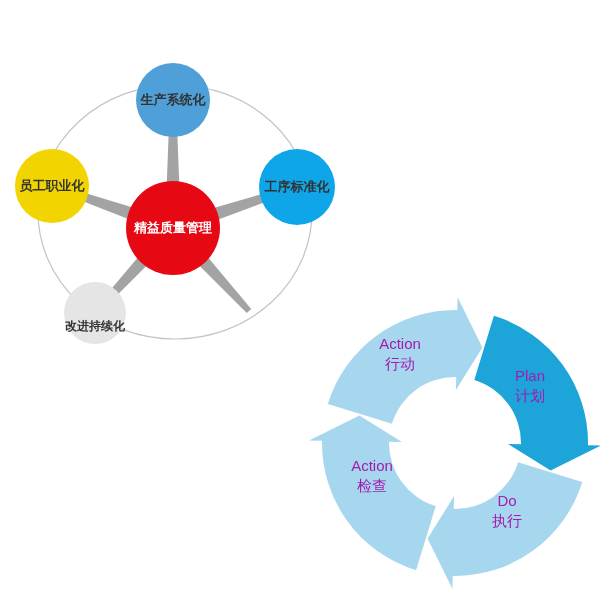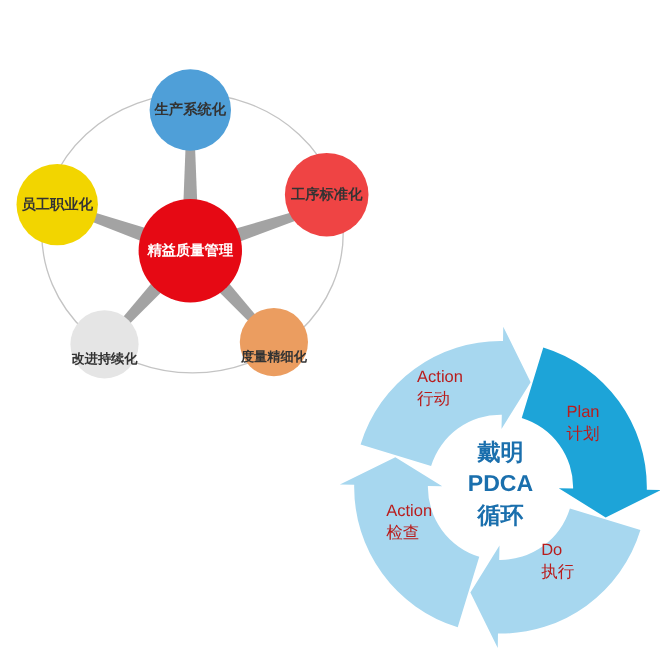--- a/index.html
+++ b/index.html
@@ -16,21 +16,21 @@
     color:#333333; font-weight:bold; font-size:13px; text-align:center;
     box-sizing:border-box;
   }
   .hub-node.small { font-size:12px; }
   .hub-node.low { align-items:flex-end; padding-bottom:9px; }
   .hub-center { color:#ffffff; font-size:13px; }
 
   
   .pdca-label {
     position:absolute; transform:translate(-50%,-50%);
-    color:#b91c1c; font-size:15px; line-height:1.3; 
+    color:#a21caf; font-size:15px; line-height:1.3; text-align:center;
     white-space:nowrap;
   }
   .pdca-center {
     position:absolute; left:455px; top:441px; transform:translate(-50%,-50%);
     font-weight:bold; font-size:21px; line-height:1.35; text-align:center;
   }
 </style>
 </head>
 <body>
 
@@ -50,27 +50,24 @@
         <path d="M 493.9 315.8 A 133 133 0 0 1 588.0 445.3 L 601.0 445.5 L 550.6 470.4 L 508.0 443.9 L 521.0 444.2 A 66 66 0 0 0 474.3 379.9 Z" fill="#1da4d8"></path>
         <path d="M 582.2 481.9 A 133 133 0 0 1 452.7 576.0 L 452.5 589.0 L 427.6 538.6 L 454.1 496.0 L 453.8 509.0 A 66 66 0 0 0 518.1 462.3 Z" fill="#a7d7ef"></path>
         <path d="M 416.1 570.2 A 133 133 0 0 1 322.0 440.7 L 309.0 440.5 L 359.4 415.6 L 402.0 442.1 L 389.0 441.8 A 66 66 0 0 0 435.7 506.1 Z" fill="#a7d7ef"></path>
       </g>
   </svg>
 
   <div class="hub-node" style="left: 136px; top: 63px; width: 74px; height: 74px; background: rgb(79, 159, 216);">
     <span>生产系统化</span>
   </div>
 
-  <div class="hub-node" style="left: 259px; top: 139px; width: 76px; height: 76px; background: #ef4444;">
+  <div class="hub-node" style="left: 259px; top: 149px; width: 76px; height: 76px; background: #0ea5e9;">
     <span>工序标准化</span>
   </div>
 
-  <div class="hub-node small low" style="left: 218px; top: 280px; width: 62px; height: 62px; background: rgb(235, 157, 96);">
-    <span>度量精细化</span>
-  </div>
 
   <div class="hub-node small low" style="left: 64px; top: 282px; width: 62px; height: 62px; background: #e5e5e5;">
     <span>改进持续化</span>
   </div>
 
   <div class="hub-node hub-center" style="left: 126px; top: 181px; width: 94px; height: 94px; background: rgb(230, 9, 20);">
     <span>精益质量管理</span>
   </div>
 
   <div class="hub-node" style="left: 15px; top: 149px; width: 74px; height: 74px; background: rgb(242, 213, 0);">
@@ -90,19 +87,14 @@
   <div class="pdca-label" style="left:507px; top:510px;">
     <div>Do</div>
     <div>执行</div>
   </div>
 
   <div class="pdca-label" style="left:372px; top:475px;">
     <div>Action</div>
     <div>检查</div>
   </div>
 
-  <div class="pdca-center" id="pdca-center" style="color: rgb(26, 111, 173);">
-    <div>戴明</div>
-    <div>PDCA</div>
-    <div>循环</div>
-  </div>
 
 </div>
 
 </body></html>

